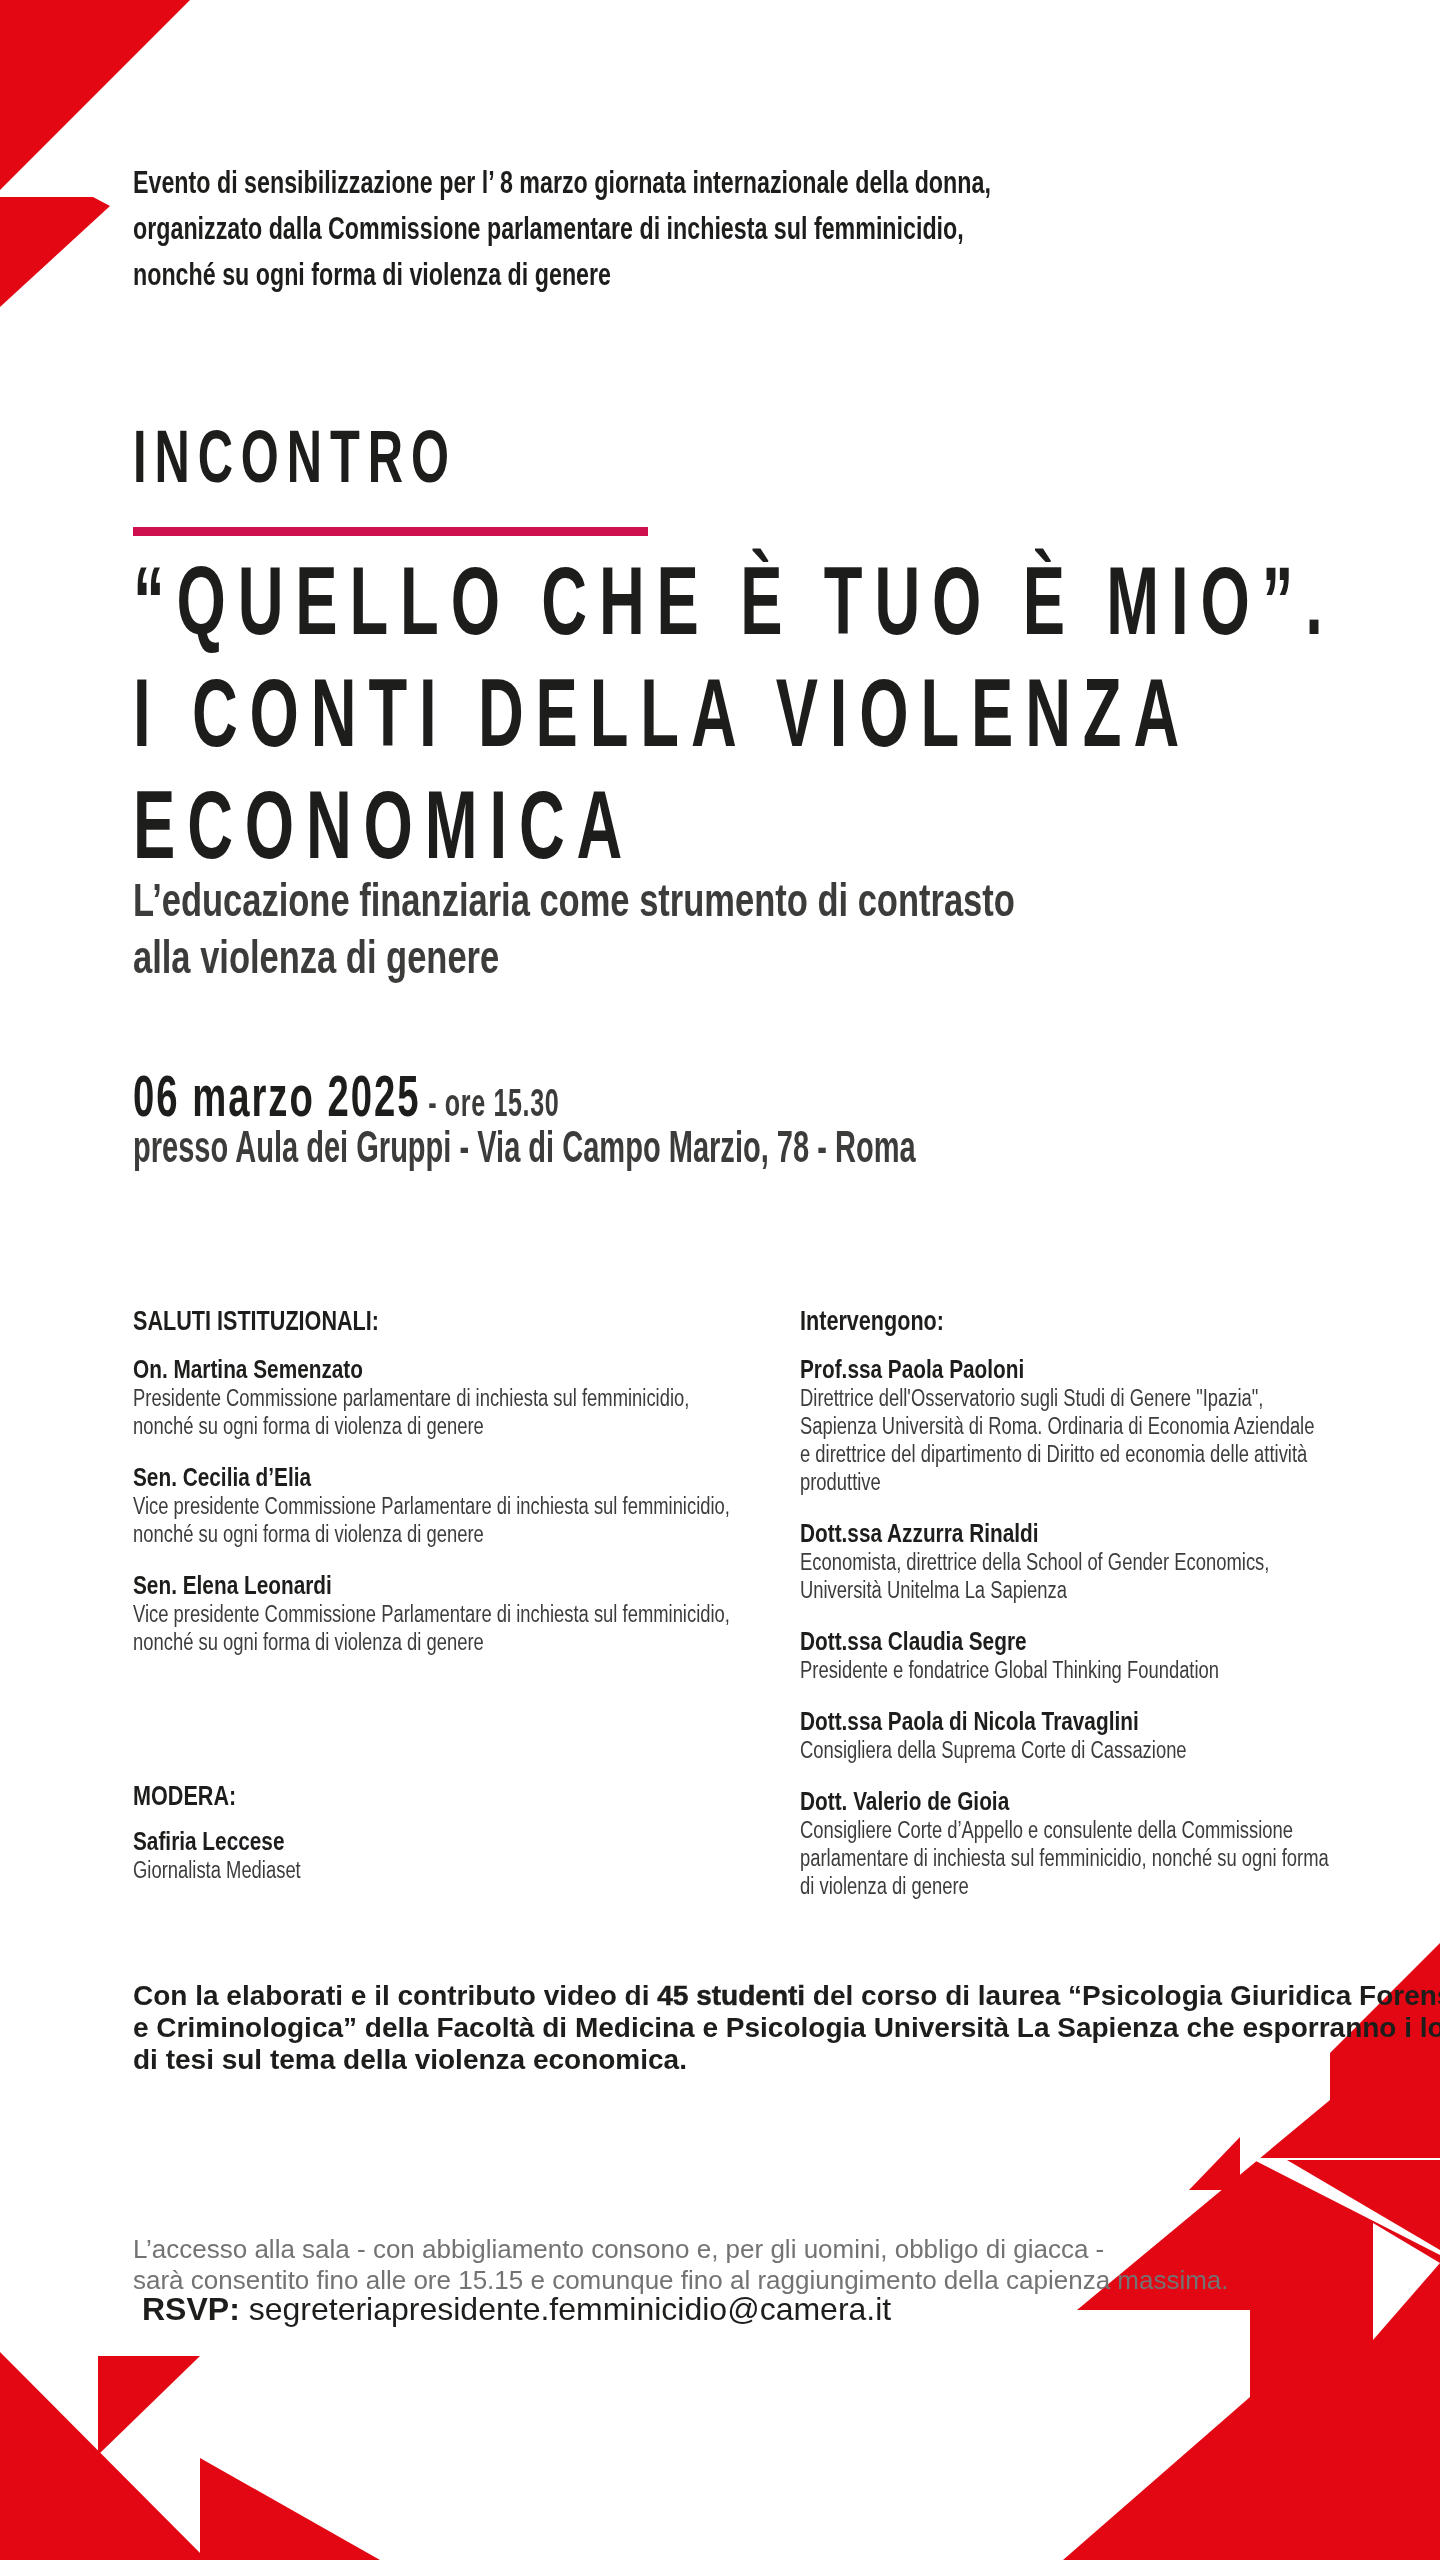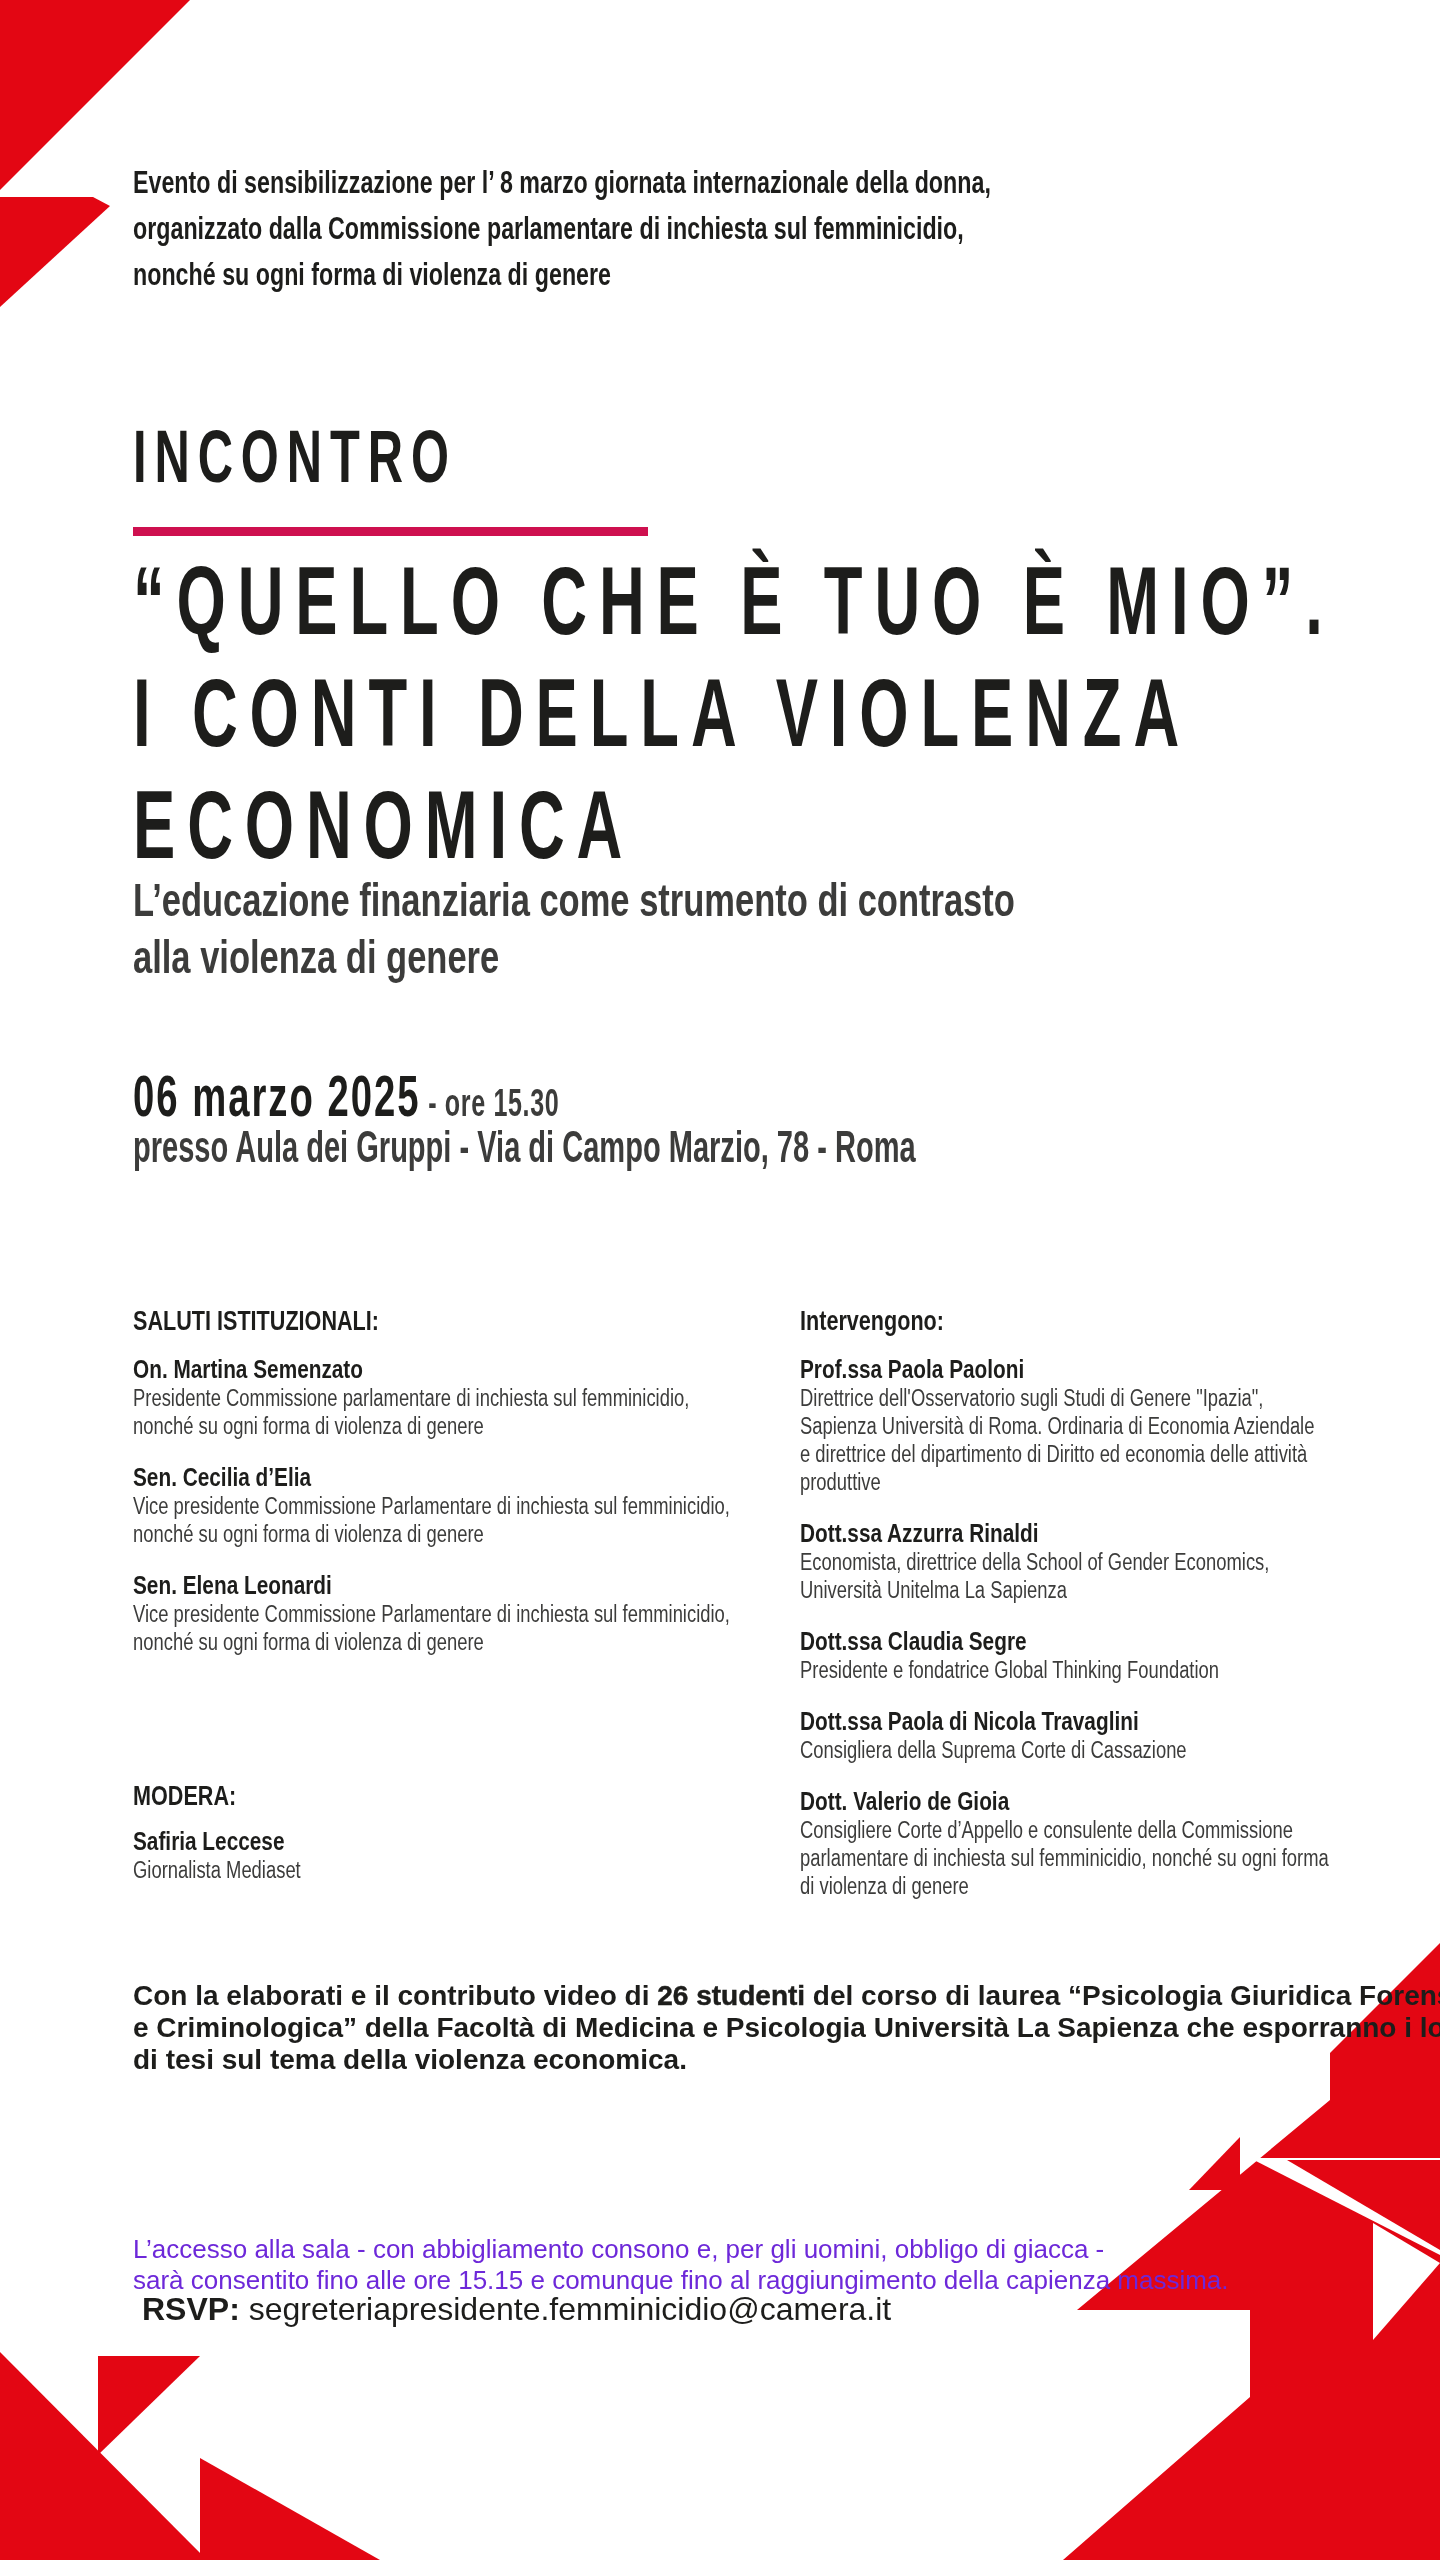--- a/index.html
+++ b/index.html
@@ -31,21 +31,21 @@
   .colheader{font-size:27px;font-weight:700;line-height:30px;margin-bottom:18px;color:#1d1d1b;}
   .entry{margin-bottom:22px;}
   .sname{font-size:26px;font-weight:700;line-height:30px;color:#1d1d1b;}
   .srole{font-size:23px;line-height:28px;color:#3c3c3b;}
 
   .modera{left:133px;top:1781px;}
   .modera .sname{margin-top:15px;}
 
   .note{left:133px;top:1980px;font-size:28px;line-height:32px;font-weight:700;color:#1d1d1b;}
   .note .strong{-webkit-text-stroke:0.5px #1d1d1b;}
-  .access{left:133px;top:2234px;font-size:26px;line-height:31px;font-weight:400;color:#6d28d9;}
+  .access{left:133px;top:2234px;font-size:26px;line-height:31px;font-weight:400;color:#737373;}
   .rsvp{left:142px;top:2291px;font-size:32px;line-height:36px;}
   .rsvp .lbl{font-weight:700;}
   .rsvp .mail{font-weight:400;}
 </style>
 </head>
 <body>
 
 <div class="poster">
 
   <svg class="decor" viewBox="0 0 1440 2560" xmlns="http://www.w3.org/2000/svg">
@@ -128,21 +128,21 @@
       <div class="srole pre">Consigliera della Suprema Corte di Cassazione</div>
     </div>
     <div class="entry">
       <div class="sname pre">Dott. Valerio de Gioia</div>
       <div class="srole pre">Consigliere Corte d’Appello e consulente della Commissione
 parlamentare di inchiesta sul femminicidio, nonché su ogni forma
 di violenza di genere</div>
     </div>
   </div>
 
-  <div class="layer note pre"><span>Con la elaborati e il contributo video di </span><span class="strong">26 studenti</span><span> del corso di laurea “Psicologia Giuridica Forense
+  <div class="layer note pre"><span>Con la elaborati e il contributo video di </span><span class="strong">45 studenti</span><span> del corso di laurea “Psicologia Giuridica Forense
 e Criminologica” della Facoltà di Medicina e Psicologia Università La Sapienza che esporranno i loro elaborati
 di tesi sul tema della violenza economica.</span></div>
 
   <div class="layer access pre">L’accesso alla sala - con abbigliamento consono e, per gli uomini, obbligo di giacca -
 sarà consentito fino alle ore 15.15 e comunque fino al raggiungimento della capienza massima.</div>
 
   <div class="layer rsvp pre"><span class="lbl">RSVP:</span><span class="mail"> segreteriapresidente.femminicidio@camera.it</span></div>
 
 </div>
 

